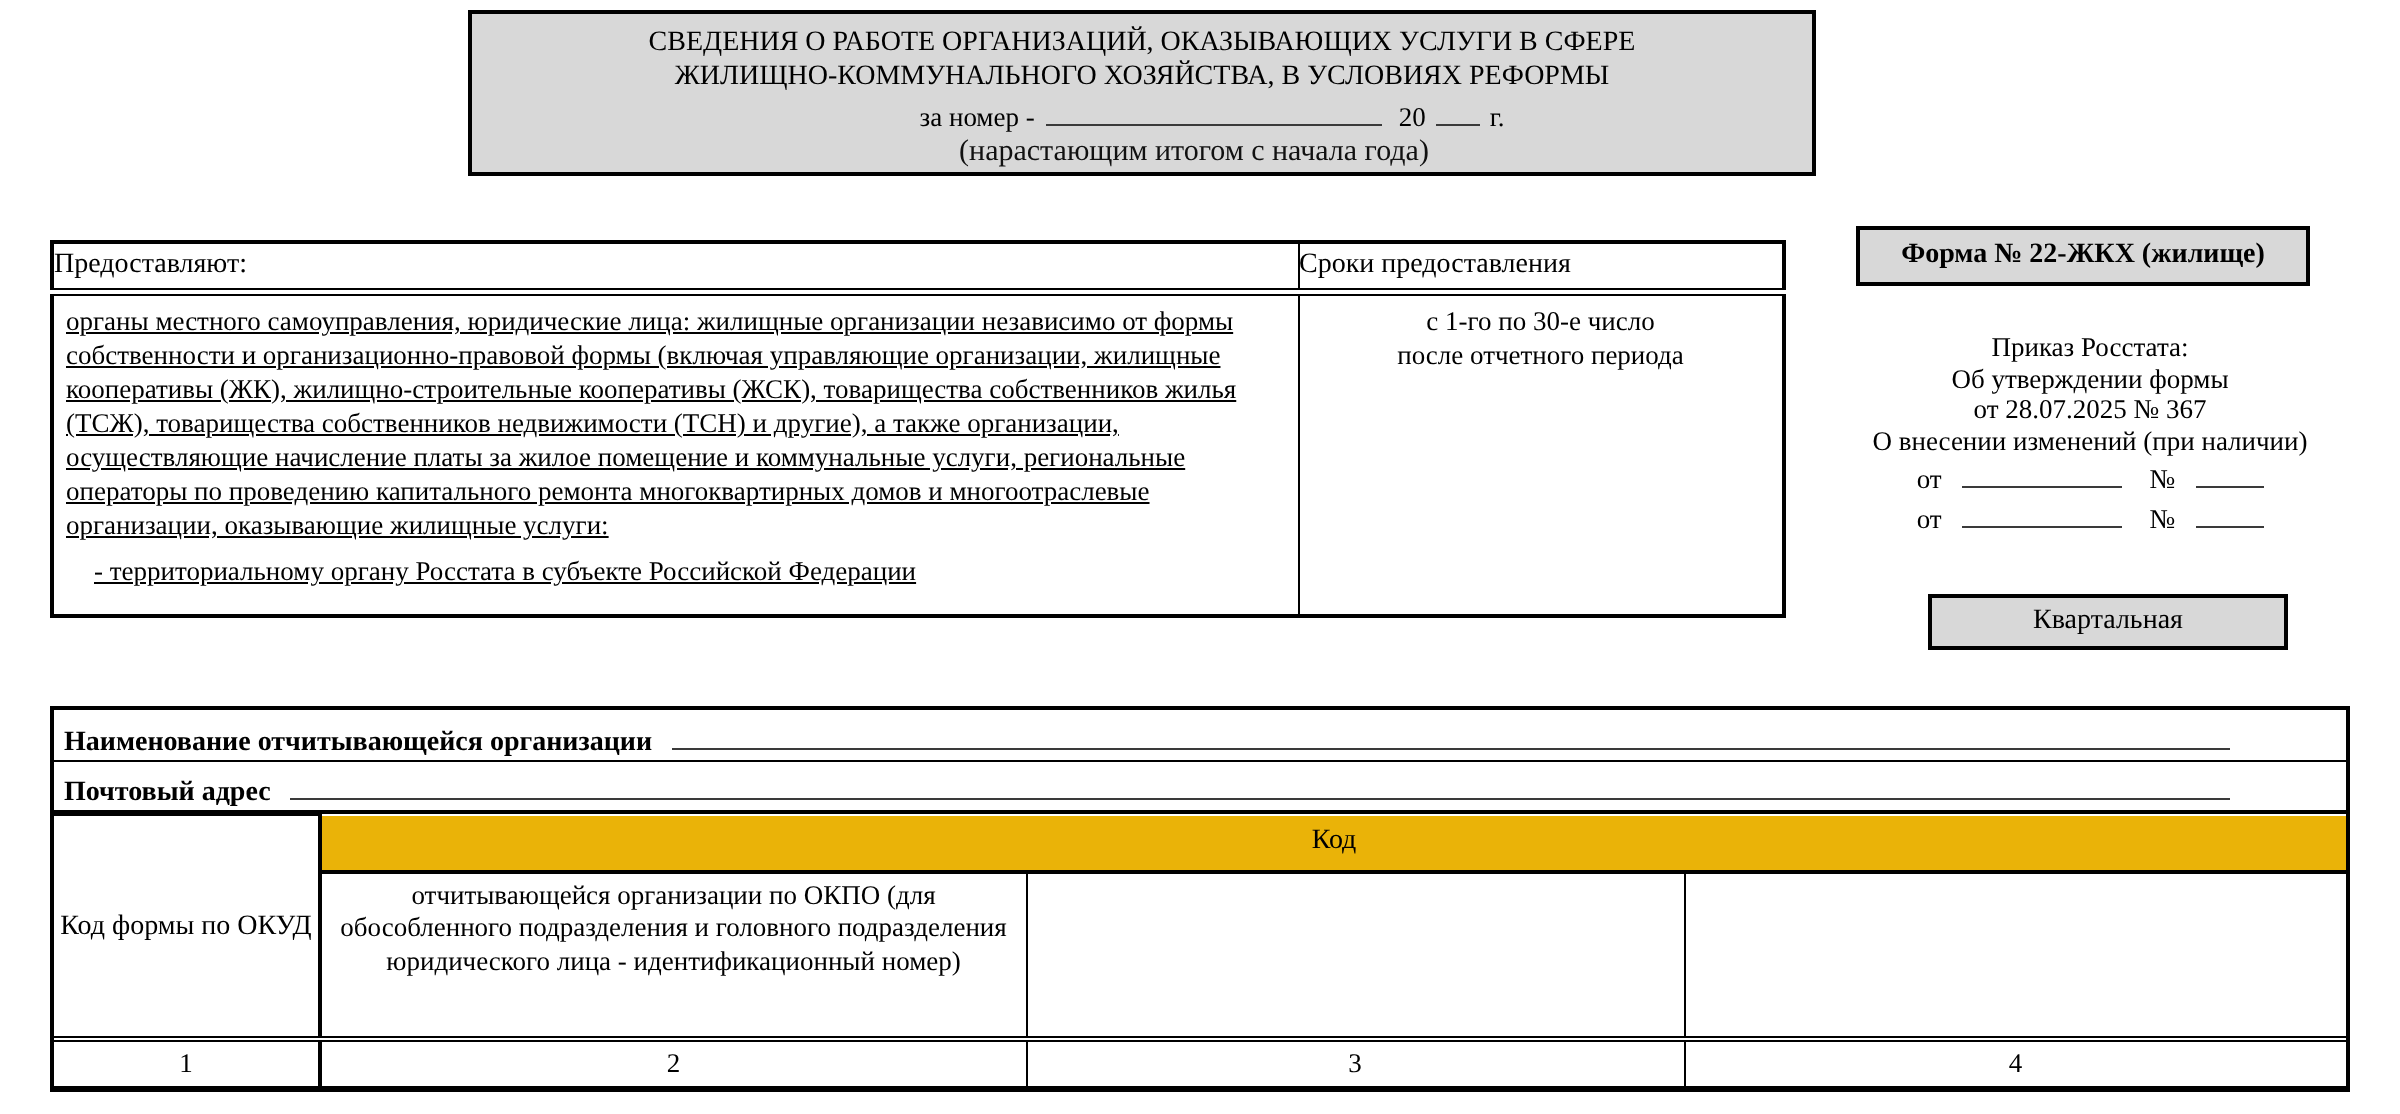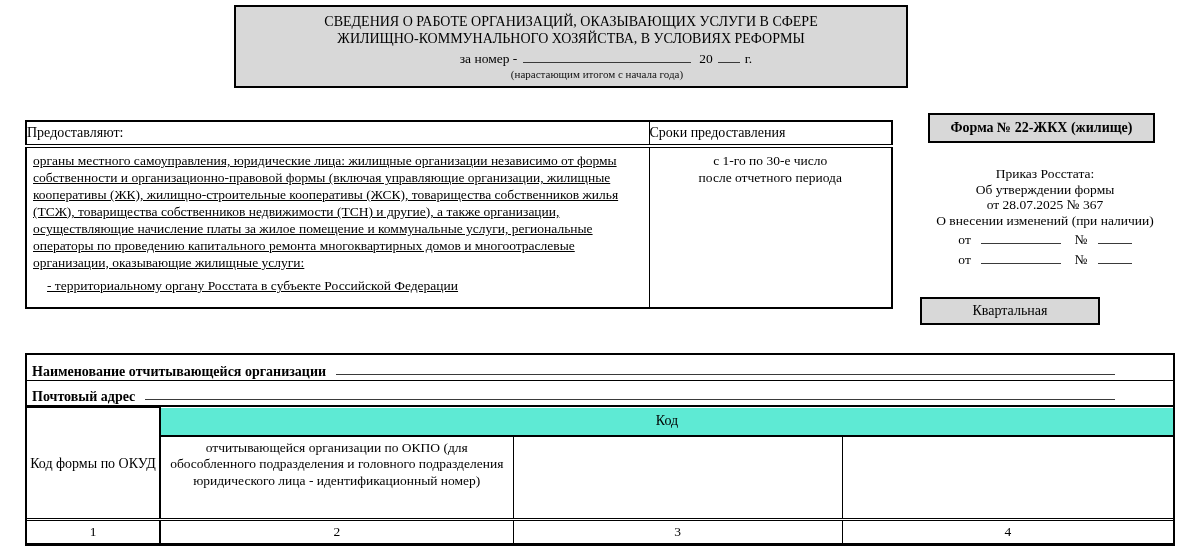--- a/index.html
+++ b/index.html
@@ -18,21 +18,21 @@
     text-align:center; padding-top:6px;
   }
   .title-line { font-size:14px; line-height:17px; }
   .period-line { font-size:13.5px; margin-top:3px; padding-left:70px; }
   .fill-line {
     display:inline-block; border-bottom:1.5px solid #3a3a3a;
     height:13px; vertical-align:baseline;
   }
   .period-line .long { width:168px; margin:0 8px 0 6px; }
   .period-line .short { width:22px; margin:0 5px; }
-  .period-note { font-size:11px; margin-top:1px; padding-left:52px; color:#111; }
+  .period-note { font-size:15px; margin-top:1px; padding-left:52px; color:#111; }
 
   
   table { border-collapse:collapse; }
   .provide-table {
     position:absolute; left:25px; top:120px; width:868px;
     border:2px solid #000;
   }
   .provide-table th, .provide-table td { border:1.5px solid #000; }
   .provide-table th {
     font-weight:normal; font-size:14px; height:25px;
@@ -55,21 +55,21 @@
     text-align:center; font-size:13.5px; line-height:15.5px;
   }
   .prikaz-fill-row {
     display:flex; justify-content:center; align-items:flex-end;
     height:20px; font-size:13.5px;
   }
   .prikaz-fill-row .lbl { padding:0 0 1px 0; }
   .prikaz-fill-row .f1 { width:80px; margin:0 14px 4px 10px; }
   .prikaz-fill-row .f2 { width:34px; margin:0 0 4px 10px; }
   .quarterly-box {
-    position:absolute; left:920px; top:297px; width:180px; height:28px;
+    position:absolute; left:964px; top:297px; width:180px; height:28px;
     background:#d8d8d8; border:2px solid #000;
     font-size:14px; line-height:24px; text-align:center;
   }
 
   
   .org-block {
     position:absolute; left:25px; top:353px; width:1150px;
     border:2px solid #000; border-bottom-width:3px;
   }
   .org-row {
@@ -87,21 +87,21 @@
   .code-table { width:100%; font-size:13.5px; }
   .code-table td {
     border:1px solid #000; text-align:center; vertical-align:top;
   }
   .code-table .okud-cell {
     width:133px; vertical-align:middle;
     border-right:2px solid #000; border-left:none;
     line-height:17px; font-size:14px;
   }
   .code-table .code-head {
-    background:#5eead4; height:28px;
+    background:#eab308; height:28px;
     border-top:none; border-right:none; border-bottom:2.5px solid #000;
     font-size:14px; vertical-align:middle;
   }
   .code-table .desc-row td { height:84px; }
   .code-table .okpo-cell { width:353px; padding:3px 6px 0 6px; line-height:16.5px; }
   .code-table .val3-cell { width:329px; }
   .code-table .num-row td { height:23px; border-top:3px double #000; vertical-align:middle; border-bottom:none; }
   .code-table .no-lr-border { border-right:none; }
 </style>
 </head>

